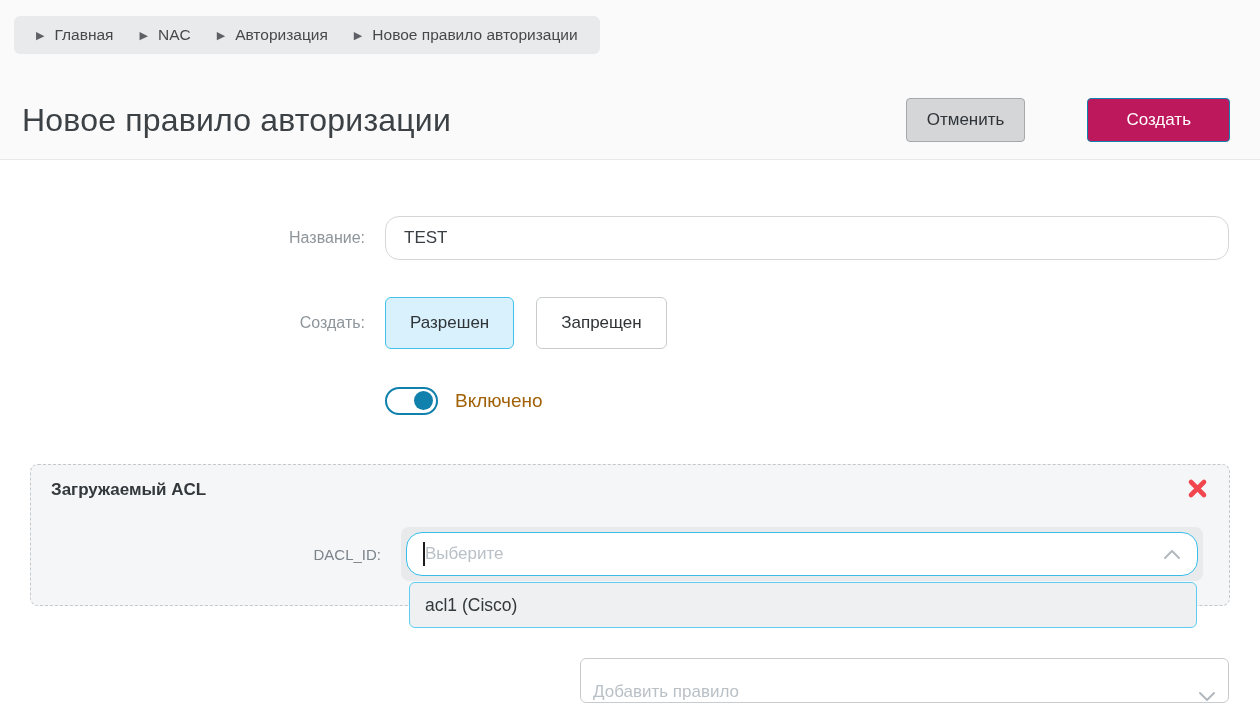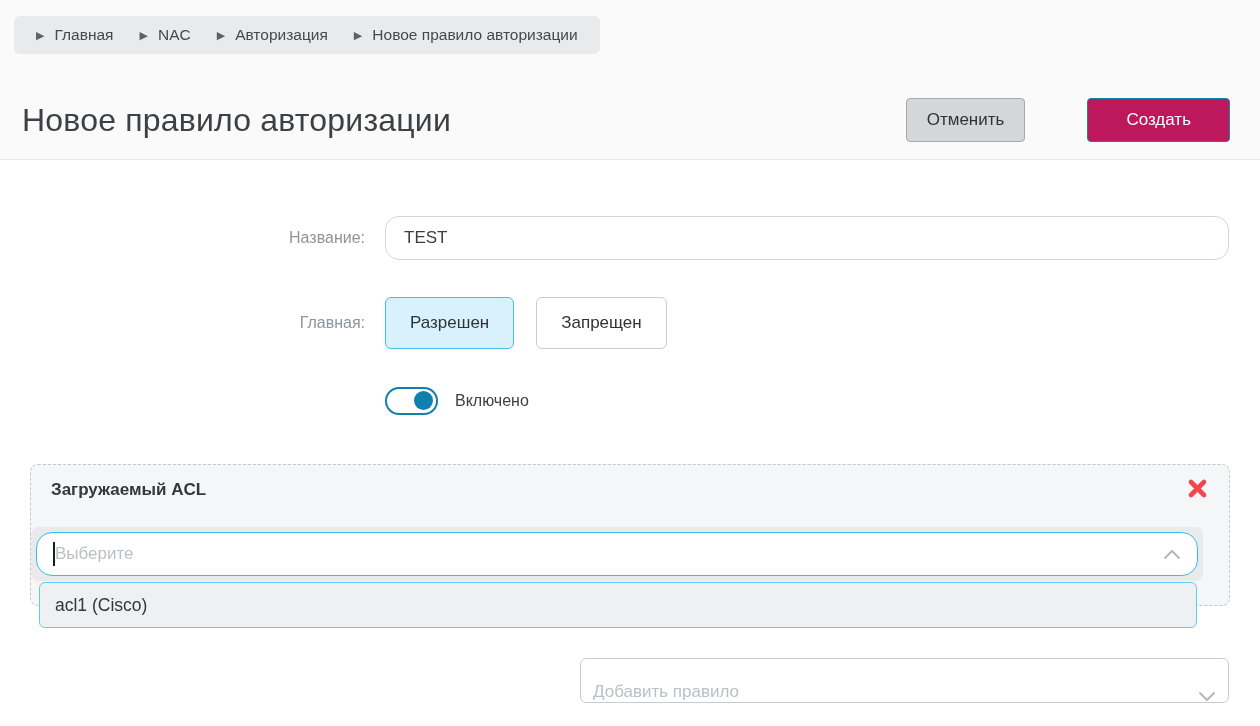--- a/index.html
+++ b/index.html
@@ -142,22 +142,22 @@
   .toggle .knob {
     position: absolute;
     top: 2px;
     right: 3px;
     width: 19px;
     height: 19px;
     border-radius: 50%;
     background: #1080ac;
   }
   .toggle-label {
-    font-size: 16px;
-    color: #404040;
+    font-size: 19px;
+    color: #a16207;
     margin-left: 17px;
   }
 
   
   .acl-panel {
     margin: 16px 30px;
     height: 142px;
     background: #f5f6f7;
     border: 1px dashed #c5c8cb;
     border-radius: 8px;
@@ -286,21 +286,21 @@
 <main class="main">
 
   <div class="form-row row-name">
     <label class="form-label">Название:</label>
     <div class="form-field">
       <input class="text-input" type="text" value="TEST" style="">
     </div>
   </div>
 
   <div class="form-row row-access">
-    <label class="form-label">Главная:</label>
+    <label class="form-label">Создать:</label>
     <div class="form-field">
       <button class="seg-btn seg-allowed">Разрешен</button>
       <button class="seg-btn seg-denied">Запрещен</button>
     </div>
   </div>
 
   <div class="form-row row-toggle">
     <span class="form-label"></span>
     <div class="form-field">
       <div class="toggle">
@@ -314,20 +314,21 @@
     <div class="panel-header">
       <span class="panel-title">Загружаемый ACL</span>
     </div>
     <button class="panel-close">
       <svg width="21" height="21" viewBox="0 0 21 21">
         <path d="M4 4 L17 17 M17 4 L4 17" stroke="#f2464e" stroke-width="4.6" stroke-linecap="round" fill="none"></path>
       </svg>
     </button>
 
     <div class="panel-row">
+      <label class="form-label">DACL_ID:</label>
       <div class="select-wrap">
         <div class="dacl-select">
           <span class="caret"></span>
           <span class="select-placeholder">Выберите</span>
           <svg class="chev" width="18" height="11" viewBox="0 0 18 11">
             <polyline points="2,9 9,2 16,9" fill="none" stroke="#b2b8be" stroke-width="2" stroke-linecap="round" stroke-linejoin="round"></polyline>
           </svg>
         </div>
         <div class="dropdown">
           <div class="dropdown-option">acl1 (Cisco)</div>

